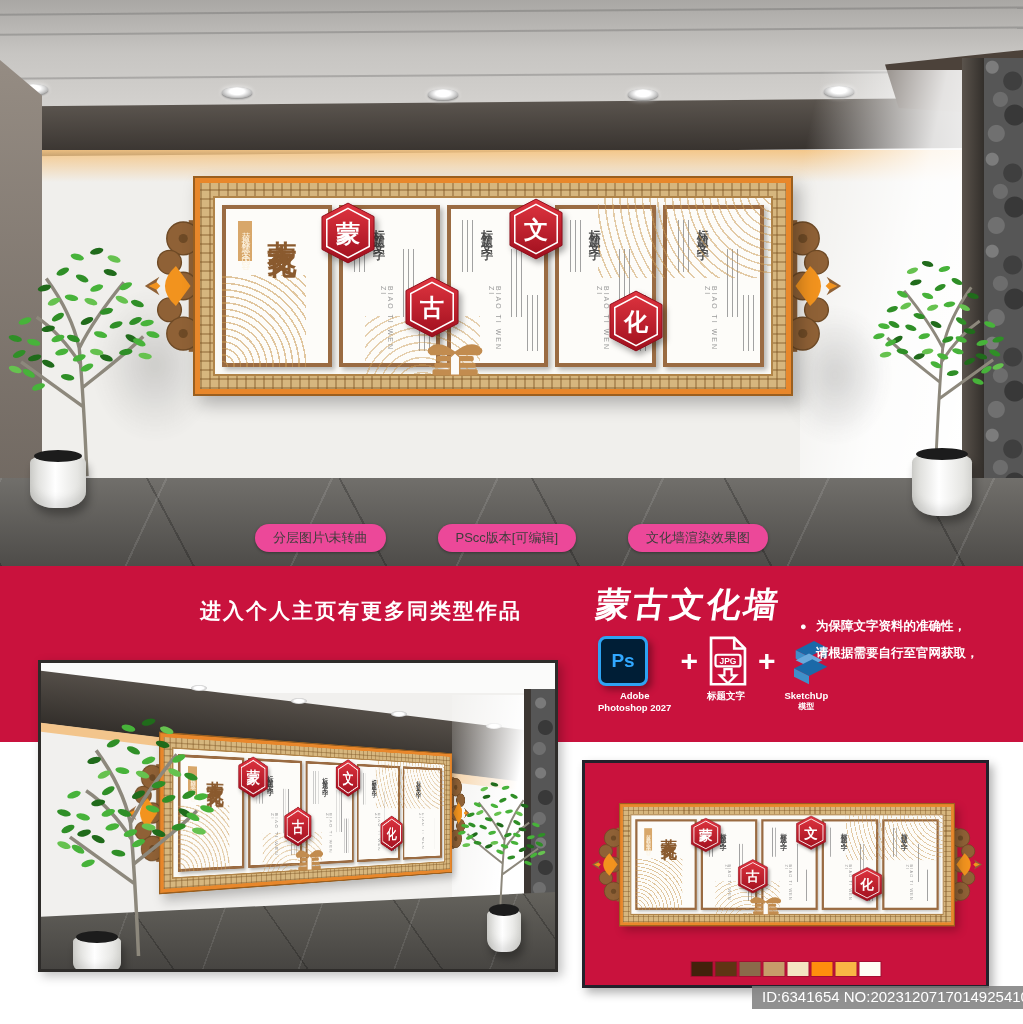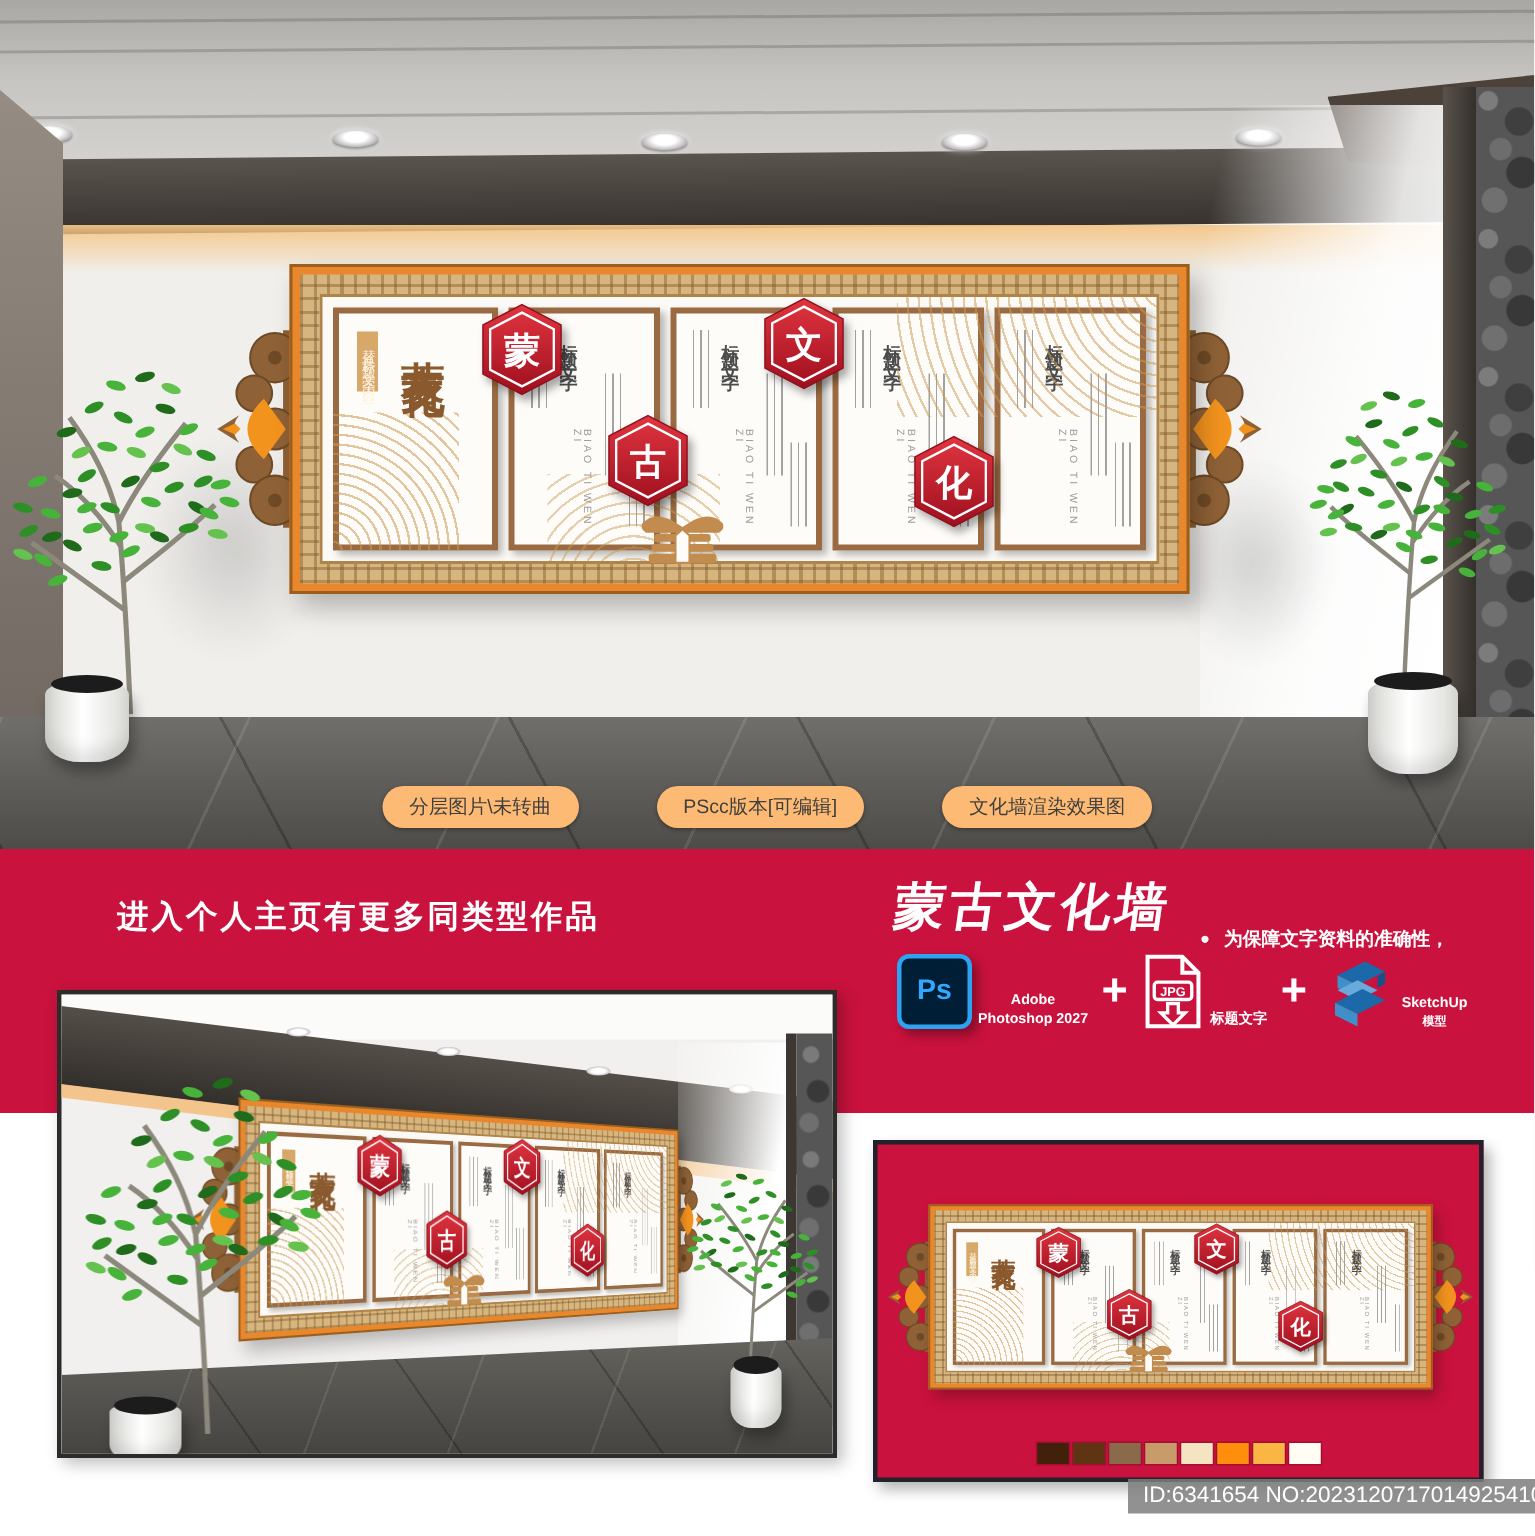--- a/index.html
+++ b/index.html
@@ -35,21 +35,21 @@
   .light-wedge{position:absolute;left:800px;top:70px;width:164px;height:496px;
         background:linear-gradient(102deg,rgba(255,255,255,0) 8%,rgba(255,255,255,.85) 55%,#fff 92%)}
   .floor{position:absolute;left:0;top:478px;width:100%;height:88px;
         background:linear-gradient(180deg,#716f6b,#4e4c49);}
   .floor::after{content:"";position:absolute;inset:0;
         background:repeating-linear-gradient(115deg,rgba(255,255,255,.10) 0 2px,transparent 2px 150px),
                    repeating-linear-gradient(62deg,rgba(0,0,0,.22) 0 2px,transparent 2px 170px)}
   .wall-shadow-blob{position:absolute;filter:blur(7px);opacity:.8;
         background:radial-gradient(closest-side,rgba(100,100,100,.32),transparent 70%)}
   .pill-row{position:absolute;left:0;right:0;top:524px;display:flex;justify-content:center;gap:52px;z-index:6}
-  .floor-pill{background:#fdba74;color:#3e3e3c;font-size:13px;padding:5px 18px;border-radius:999px;
+  .floor-pill{background:#ec4899;color:#3e3e3c;font-size:13px;padding:5px 18px;border-radius:999px;
         box-shadow:0 1px 3px rgba(0,0,0,.35)}
 
   
   .pot{position:absolute;background:linear-gradient(90deg,#d4d4d0 0%,#ffffff 45%,#dcdcd8 100%);
        border-radius:46% 46% 42% 42% / 16% 16% 30% 30%;
        box-shadow:inset 0 -8px 10px rgba(0,0,0,.10),3px 7px 9px rgba(0,0,0,.32)}
   .pot::before{content:"";position:absolute;left:7%;right:7%;top:-4px;height:12px;background:#1c1c1c;border-radius:50%}
 
   
   .wall{position:relative;width:600px;height:220px}
@@ -81,28 +81,28 @@
   .arc-b2{position:absolute;left:150px;bottom:0;width:115px;height:58px;
           background:repeating-radial-gradient(circle at 50% 135%,rgba(201,153,83,0) 0 6px,rgba(201,153,83,.45) 6px 7.5px)}
   .badge{position:absolute;width:54px;height:62px;filter:drop-shadow(3px 4px 3px rgba(0,0,0,.35));z-index:3}
   .b0{left:128px;top:26px}.b1{left:212px;top:100px}.b2{left:316px;top:22px}.b3{left:416px;top:114px}
   .yurt{position:absolute;left:232px;top:160px;width:60px;height:42px;z-index:2}
 
   .wall-slot-top{position:absolute;left:193px;top:176px;z-index:3}
 
   
   .red-band{position:absolute;left:0;top:566px;width:1023px;height:176px;background:#c9123d;color:#fff}
-  .headline{position:absolute;left:78px;top:31px;width:444px;text-align:left;font-size:21px;font-weight:bold;letter-spacing:2px}
+  .headline{position:absolute;left:78px;top:31px;width:444px;text-align:right;font-size:21px;font-weight:bold;letter-spacing:2px}
   .fpill-row{position:absolute;left:78px;top:65px;width:444px;display:flex;justify-content:center;gap:13px}
   .fpill{border:1.5px solid #fff;border-radius:8px;color:#ffe26a;font-size:12.5px;font-weight:bold;
          padding:3px 9px;white-space:nowrap}
   .product-title{position:absolute;left:596px;top:16px;font-size:34px;font-weight:bold;letter-spacing:3px;
          transform:skewX(-8deg)}
   .tools{position:absolute;left:598px;top:70px;display:flex;gap:9px;align-items:flex-start}
-  .tool{display:flex;align-items:flex-end;gap:4px}
+  .tool{display:flex;flex-direction:column;align-items:flex-start;gap:4px}
   .tool-label{font-size:9.5px;font-weight:bold;line-height:1.3;text-align:center;white-space:nowrap}
   .ps-icon{width:44px;height:44px;background:#001e36;border:3px solid #2ea3f2;border-radius:8px;
            display:flex;align-items:center;justify-content:center;box-shadow:4px 4px 7px rgba(0,0,0,.35)}
   .ps-icon span{color:#31a8ff;font-size:19px;font-weight:bold}
   .plus{font-size:30px;font-weight:bold;margin-top:8px}
   .notice{position:absolute;left:800px;top:47px;width:214px;font-size:12.5px;font-weight:bold;line-height:27px}
   .notice .bullet{position:absolute;left:-16px;top:0;font-size:11px}
   .notice-wrap{position:relative;margin-left:16px}
 
   
@@ -382,20 +382,21 @@
           <div>SketchUp</div>
             <div style="font-size:8px">模型</div>
         </div>
       </div>
     </div>
 
     <div class="notice">
       <div class="notice-wrap">
         <span class="bullet">●</span>
         <div>为保障文字资料的准确性，</div>
+        <div>请根据需要自行至官网获取，</div>
       </div>
     </div>
   </div>
 
   <div class="preview-left">
     <div class="pl-ceil"></div>
     <div class="pl-soffit"></div>
     <div class="pl-glow"></div>
     <div class="pl-spot" style="left:150px;top:22px"></div>
     <div class="pl-spot" style="left:250px;top:35px"></div>

